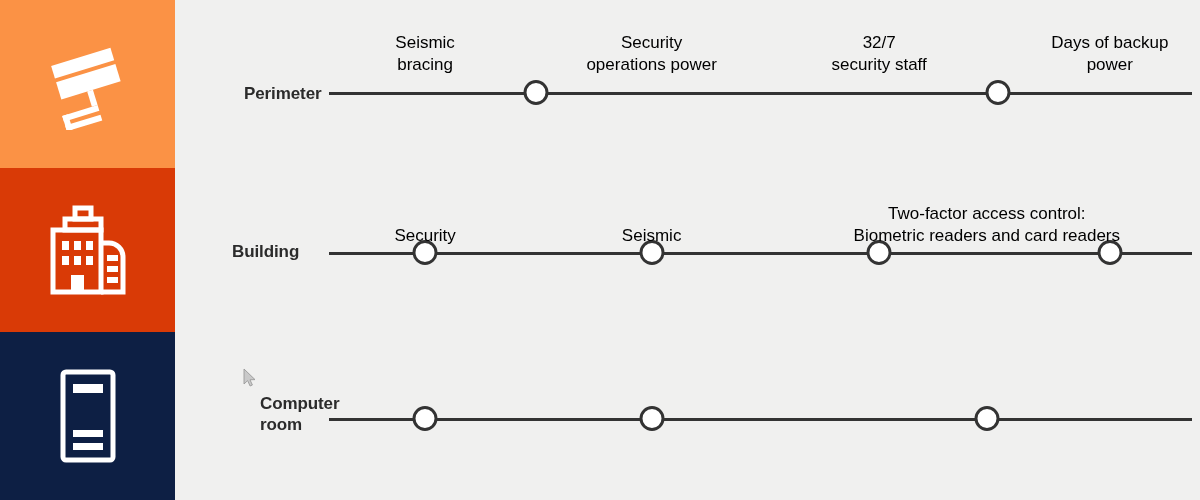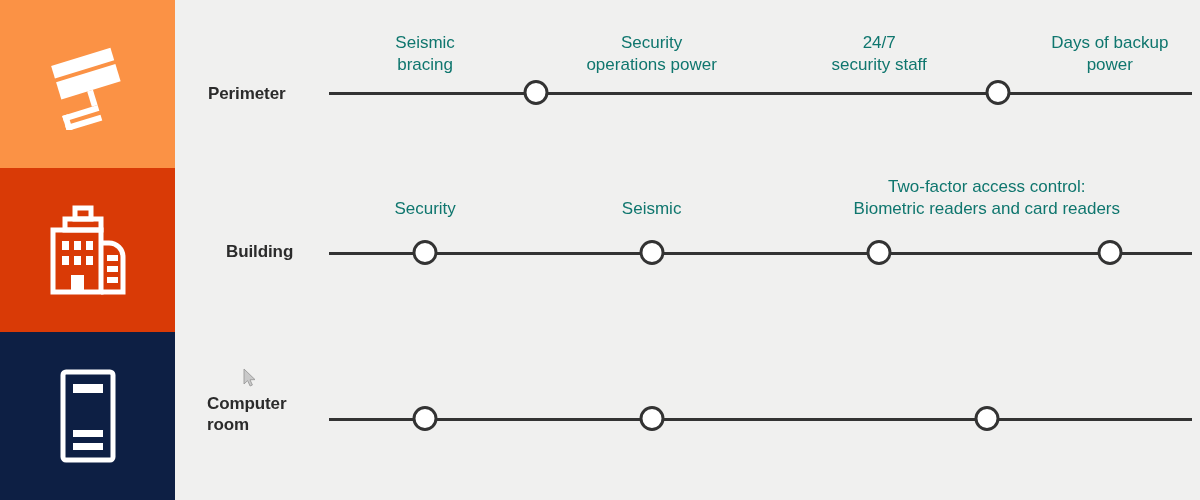--- a/index.html
+++ b/index.html
@@ -54,24 +54,25 @@
   #row-building  { top: 168px; height: 164px; }
   #row-computer  { top: 332px; height: 168px; }
 
   .row-label {
     position: absolute;
     font-weight: bold;
     font-size: 17px;
     color: #2b2b2b;
     line-height: 21px;
     letter-spacing: -0.1px;
+    margin-left: 36px;
   }
   #label-perimeter { left: 33px; top: 63px; }
-  #label-building  { left: 51px; top: 73px; text-align: right; }
-  #label-computer  { left: 32px; top: 61px; }
+  #label-building  { left: 21px; top: 73px; text-align: right; }
+  #label-computer  { left: 49px; top: 61px; }
 
   .axis-line {
     position: absolute;
     left: 154px;
     right: 8px;
     height: 3px;
     background: #333333;
   }
   #axis-perimeter { top: 72px; }
   #axis-building  { top: 84px; }
@@ -93,31 +94,31 @@
     box-sizing: content-box;
   }
   .marker-label {
     position: absolute;
     left: 50%;
     transform: translateX(-50%);
     white-space: pre;
     text-align: center;
     font-size: 17px;
     line-height: 22px;
-    color: #0f766e;
+    color: #000000;
   }
 
   
   #row-perimeter .marker-dot { top: 60px; }
 
   #row-building .marker-dot { top: 72px; }
   #row-building .marker-label { bottom: 92px; }
 
   #row-computer .marker-dot { top: 74px; }
-  #row-computer .marker-label { bottom: 112px; }
+  #row-computer .marker-label { bottom: 85px; }
 
   
   #mouse-cursor {
     position: absolute;
     left: 243px;
     top: 368px;
     width: 14px;
     height: 20px;
     pointer-events: none;
   }
@@ -199,21 +200,21 @@
       <div class="marker-label">Seismic
 bracing</div>
       <div class="marker-dot"></div>
     </div>
     <div class="marker" style="left:46.5%">
       <div class="marker-label">Security
 operations power</div>
       <div class="marker-dot"></div>
     </div>
     <div class="marker" style="left:68.7%">
-      <div class="marker-label">24/7
+      <div class="marker-label">32/7
 security staff</div>
       <div class="marker-dot"></div>
     </div>
     <div class="marker" style="left:91.2%">
       <div class="marker-label">Days of backup
 power</div>
       <div class="marker-dot"></div>
     </div>
   </div>
 

